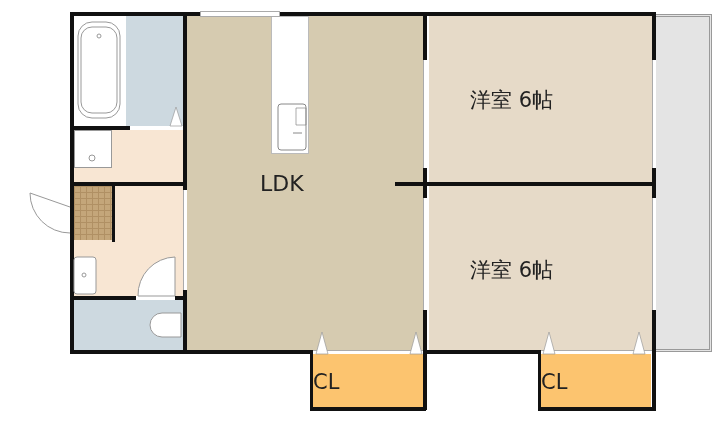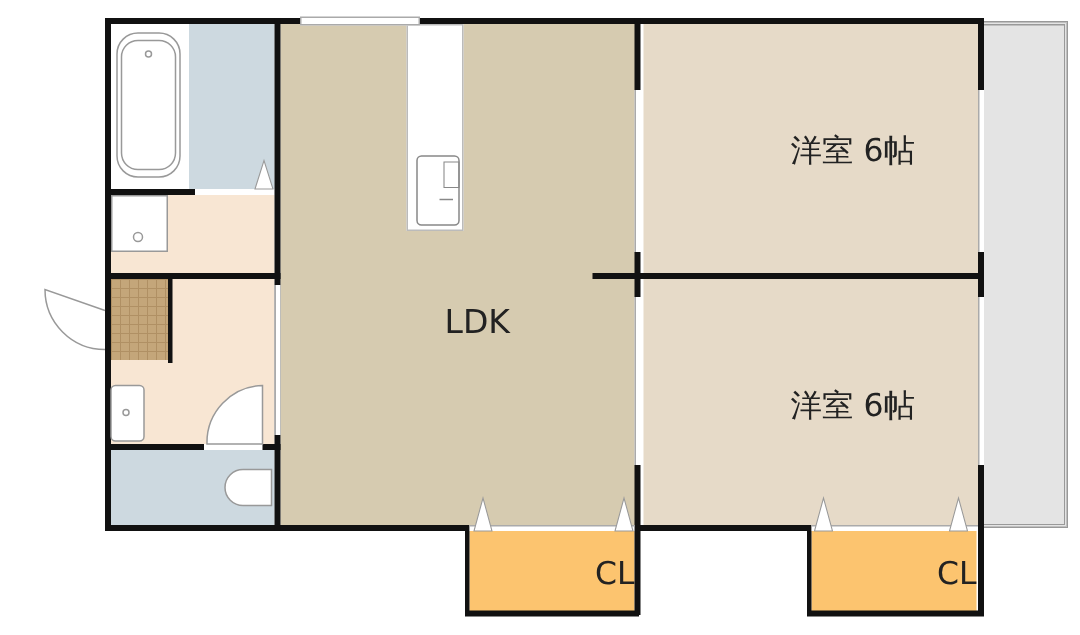--- a/index.html
+++ b/index.html
@@ -1,19 +1,19 @@
 <!DOCTYPE html>
 <html><head>
 <meta charset="utf-8">
 <style>
   html, body { margin: 0; padding: 0; background: #ffffff; }
   body { width: 720px; height: 423px; position: relative; overflow: hidden; font-family: "DejaVu Sans", sans-serif; }
   .abs { position: absolute; box-sizing: border-box; }
   .wall { position: absolute; background: #111111; }
-  .label { position: absolute; color: #222; font-size: 21px; text-align: right; white-space: nowrap; }
+  .label { position: absolute; color: #222; font-size: 21px; text-align: left; white-space: nowrap; }
   svg { position: absolute; left: 0; top: 0; }
 </style>
 </head>
 <body>
 
 <div class="abs" style="left:74px;top:16px;width:109px;height:110px;background:#cdd9e0;"></div>
 <div class="abs" style="left:74px;top:16px;width:52px;height:110px;background:#ffffff;"></div>
 <div class="abs" style="left:74px;top:130px;width:109px;height:52px;background:#f8e6d3;"></div>
 <div class="abs" style="left:74px;top:130px;width:38px;height:38px;background:#ffffff;border:1px solid #999;"></div>
 <div class="abs" style="left:74px;top:186px;width:109px;height:110px;background:#f8e6d3;"></div>
@@ -82,17 +82,17 @@
   <rect x="278" y="104" width="28" height="46" rx="3" fill="#fff" stroke="#888"></rect>
   <path d="M296 108 L306 108 L306 125 L296 125 Z" fill="none" stroke="#888" stroke-width="0.7"></path>
   <line x1="293" y1="133" x2="302" y2="133" stroke="#888"></line>
 
   <polygon points="316,354 322,332 328,354" fill="#fff" stroke="#999" stroke-width="0.7"></polygon>
   <polygon points="410,354 416,332 422,354" fill="#fff" stroke="#999" stroke-width="0.7"></polygon>
   <polygon points="543,354 549,332 555,354" fill="#fff" stroke="#999" stroke-width="0.7"></polygon>
   <polygon points="633,354 639,332 645,354" fill="#fff" stroke="#999" stroke-width="0.7"></polygon>
 </svg>
 
-<div class="label" style="left:260px;top:171px;width:80px;font-size:22px;margin-top:32px;">LDK</div>
+<div class="label" style="left:260px;top:171px;width:80px;font-size:22px;">LDK</div>
 <div class="label" style="left:470px;top:86px;width:140px;">洋室 6帖</div>
 <div class="label" style="left:470px;top:256px;width:140px;">洋室 6帖</div>
 <div class="label" style="left:313px;top:370px;width:110px;">CL</div>
 <div class="label" style="left:541px;top:370px;width:110px;">CL</div>
 
 </body></html>

